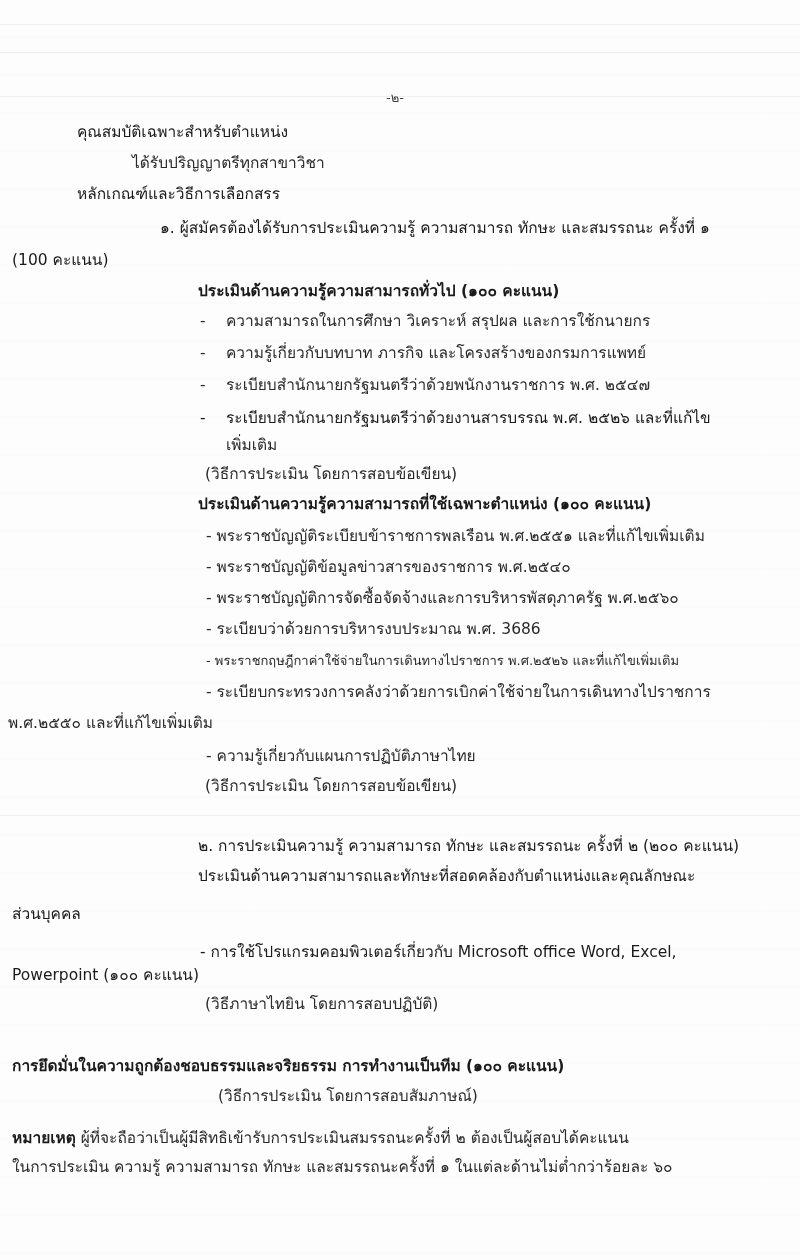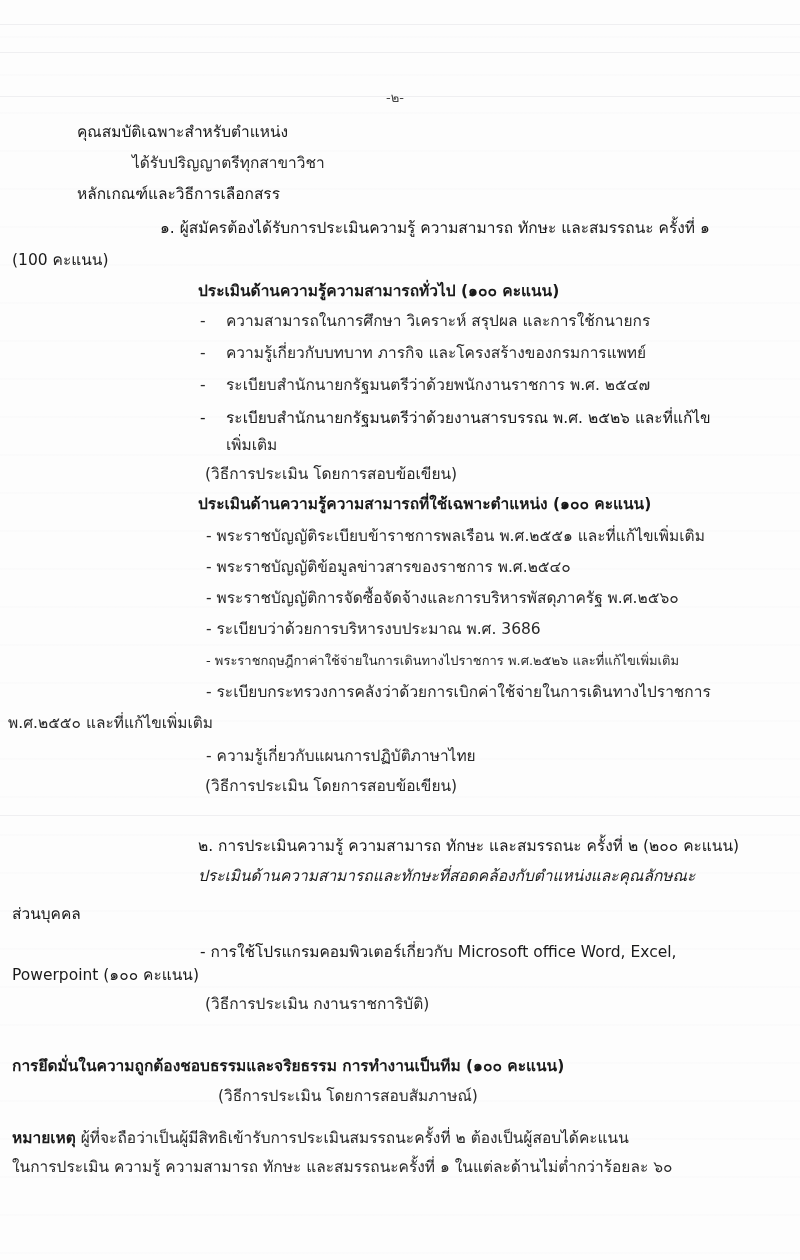--- a/index.html
+++ b/index.html
@@ -83,26 +83,26 @@
   <div class="line thin" style="left:206px; top:557px;">- พระราชบัญญัติข้อมูลข่าวสารของราชการ พ.ศ.๒๕๔๐</div>
   <div class="line thin" style="left:206px; top:588px;">- พระราชบัญญัติการจัดซื้อจัดจ้างและการบริหารพัสดุภาครัฐ พ.ศ.๒๕๖๐</div>
   <div class="line thin" style="left:206px; top:619px;">- ระเบียบว่าด้วยการบริหารงบประมาณ พ.ศ. 3686</div>
   <div class="line thin" style="left:206px; top:651px; font-size:13px;">- พระราชกฤษฎีกาค่าใช้จ่ายในการเดินทางไปราชการ พ.ศ.๒๕๒๖ และที่แก้ไขเพิ่มเติม</div>
   <div class="line thin" style="left:206px; top:682px;">- ระเบียบกระทรวงการคลังว่าด้วยการเบิกค่าใช้จ่ายในการเดินทางไปราชการ</div>
   <div class="line thin" style="left:8px; top:713px;">พ.ศ.๒๕๕๐ และที่แก้ไขเพิ่มเติม</div>
   <div class="line thin" style="left:206px; top:746px;">- ความรู้เกี่ยวกับแผนการปฏิบัติภาษาไทย</div>
   <div class="line thin" style="left:205px; top:776px;">(วิธีการประเมิน โดยการสอบข้อเขียน)</div>
 
   <div class="line" style="left:198px; top:836px;">๒.  การประเมินความรู้ ความสามารถ ทักษะ และสมรรถนะ ครั้งที่ ๒ (๒๐๐ คะแนน)</div>
-  <div class="line" style="left:198px; top:866px;font-style:italic;">ประเมินด้านความสามารถและทักษะที่สอดคล้องกับตำแหน่งและคุณลักษณะ</div>
+  <div class="line" style="left:198px; top:866px;">ประเมินด้านความสามารถและทักษะที่สอดคล้องกับตำแหน่งและคุณลักษณะ</div>
   <div class="line" style="left:12px; top:904px;">ส่วนบุคคล</div>
 
   <div class="line" style="left:200px; top:934px;margin-top:8px;">-  การใช้โปรแกรมคอมพิวเตอร์เกี่ยวกับ Microsoft office Word, Excel,</div>
   <div class="line" style="left:12px; top:965px;">Powerpoint (๑๐๐ คะแนน)</div>
-  <div class="line thin" style="left:205px; top:994px;">(วิธีการประเมิน กงานราชการิบัติ)</div>
+  <div class="line thin" style="left:205px; top:994px;">(วิธีภาษาไทยิน โดยการสอบปฏิบัติ)</div>
 
   <div class="line bold" style="left:12px; top:1056px;">การยึดมั่นในความถูกต้องชอบธรรมและจริยธรรม การทำงานเป็นทีม (๑๐๐ คะแนน)</div>
   <div class="line thin" style="left:218px; top:1086px;text-align:right;">(วิธีการประเมิน โดยการสอบสัมภาษณ์)</div>
 
   <div class="line" style="left:12px; top:1128px;"><span class="bold">หมายเหตุ</span><span class="thin"> ผู้ที่จะถือว่าเป็นผู้มีสิทธิเข้ารับการประเมินสมรรถนะครั้งที่ ๒ ต้องเป็นผู้สอบได้คะแนน</span></div>
   <div class="line thin" style="left:12px; top:1157px;">ในการประเมิน ความรู้ ความสามารถ ทักษะ และสมรรถนะครั้งที่ ๑ ในแต่ละด้านไม่ต่ำกว่าร้อยละ ๖๐</div>
 
 </div>
 
 </body></html>

